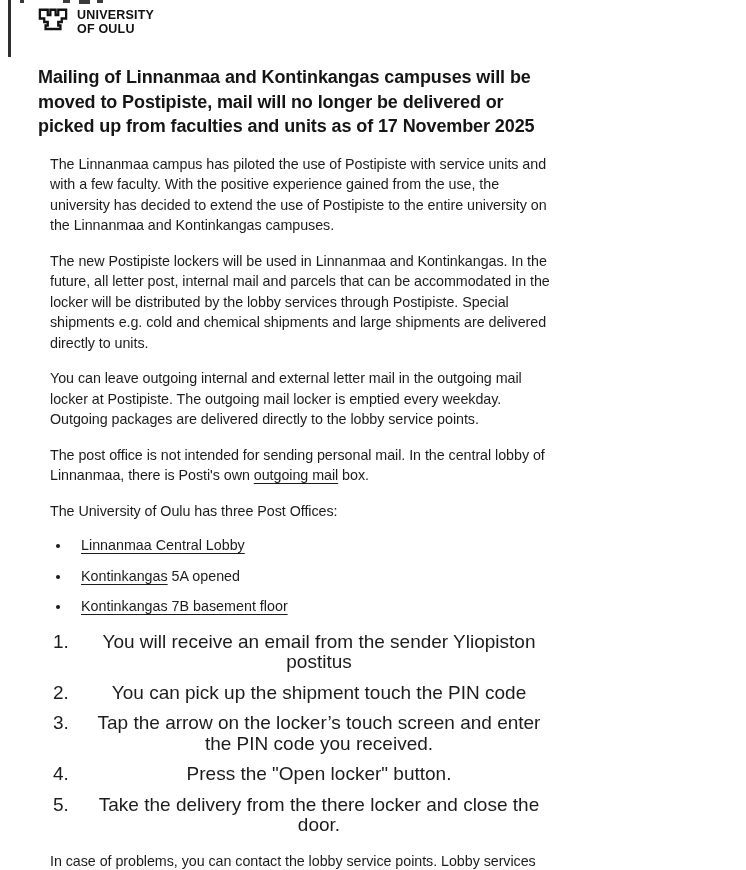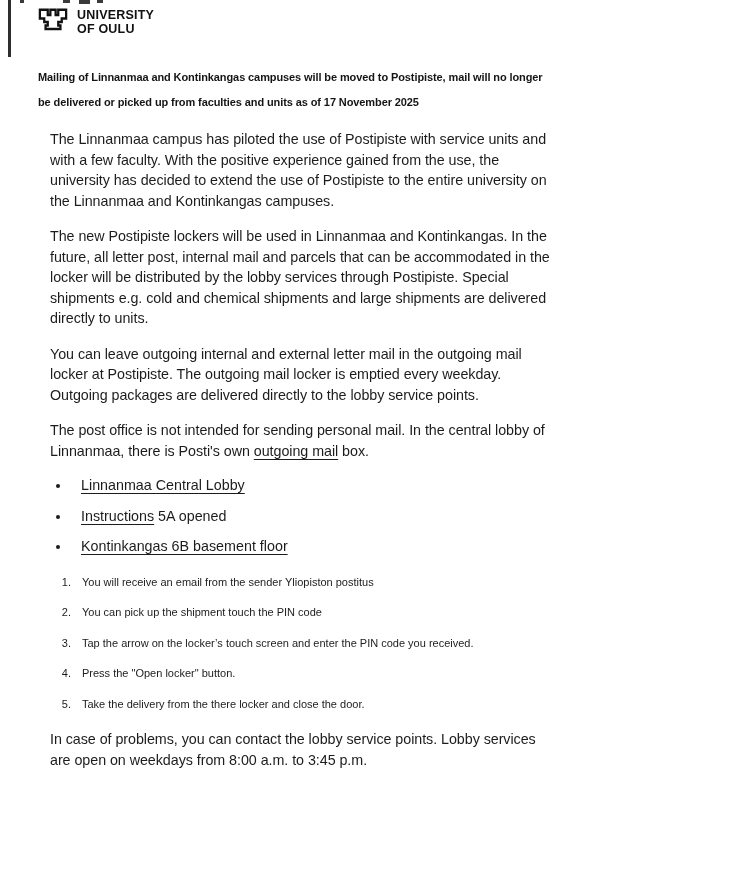--- a/index.html
+++ b/index.html
@@ -34,21 +34,21 @@
   }
   .logo-mark svg { display: block; }
   .logo-text {
     font-weight: 700; font-size: 12.5px; line-height: 13px;
     letter-spacing: 0.2px; color: #111;
     transform: scaleY(1.05);
   }
 
   h1.doc-title {
     margin: 27px 0 0 0;
-    font-size: 11px; font-weight: 700;
+    font-size: 18px; font-weight: 700;
     line-height: 24.5px; color: #151515;
     letter-spacing: -0.1px;
     max-width: 660px;
   }
 
   .para {
     margin: 15px 0 0 12px;
     font-size: 14.3px; line-height: 20.5px;
     letter-spacing: -0.05px;
     max-width: 676px;
@@ -74,21 +74,21 @@
     font-size: 14.3px; line-height: 20.5px;
   }
   ol.num-list {
     margin: 15px 0 0 0;
     padding: 0 0 0 36px;
     list-style: decimal outside;
   }
   ol.num-list li {
     padding-left: 8px;
     margin-bottom: 10px;
-    font-size: 11px; line-height: 20.5px;
+    font-size: 19px; line-height: 20.5px; text-align: center;
   }
 </style>
 </head>
 <body>
 
 <div class="page">
 
   <div class="edge-bar"></div>
   <div class="top-mark m1"></div>
   <div class="top-mark m2"></div>
@@ -110,25 +110,26 @@
   <h1 class="doc-title">Mailing of Linnanmaa and Kontinkangas campuses will be moved to Postipiste, mail will no longer be delivered or picked up from faculties and units as of 17 November 2025</h1>
 
   <p class="para"><span class="run-normal">The Linnanmaa campus has piloted the use of Postipiste with service units and with a few faculty. With the positive experience gained from the use, the university has decided to extend the use of Postipiste to the entire university on the Linnanmaa and Kontinkangas campuses.</span></p>
 
   <p class="para"><span class="run-normal">The new Postipiste lockers will be used in Linnanmaa and Kontinkangas. In the future, all letter post, internal mail and parcels that can be accommodated in the locker will be distributed by the lobby services through Postipiste. </span><span class="run-bold">Special shipments e.g. cold and chemical shipments and large shipments are delivered directly to units.</span></p>
 
   <p class="para"><span class="run-normal">You can leave outgoing internal and external letter mail in the outgoing mail locker at Postipiste. The outgoing mail locker is emptied every weekday. Outgoing packages are delivered directly to the lobby service points.</span></p>
 
   <p class="para"><span class="run-normal">The post office is not intended for sending personal mail. In the central lobby of Linnanmaa, there is Posti's own </span><span class="run-wavy">outgoing mail</span><span class="run-normal"> box.</span></p>
 
+  <p class="para"><span class="run-normal">The University of Oulu has three Post Offices:</span></p>
 
   <ul class="bullet-list">
     <li><span class="run-wavy">Linnanmaa Central Lobby</span></li>
-    <li><span class="run-wavy">Instructions</span><span class="run-normal"> 5A opened</span></li>
-    <li><span class="run-wavy">Kontinkangas 6B basement floor</span></li>
+    <li><span class="run-wavy">Kontinkangas</span><span class="run-normal"> 5A opened</span></li>
+    <li><span class="run-wavy">Kontinkangas 7B basement floor</span></li>
   </ul>
 
 
   <ol class="num-list">
     <li>You will receive an email from the sender Yliopiston postitus</li>
     <li>You can pick up the shipment touch the PIN code</li>
     <li>Tap the arrow on the locker’s touch screen and enter the PIN code you received.</li>
     <li>Press the "Open locker" button.</li>
     <li>Take the delivery from the there locker and close the door.</li>
   </ol>

